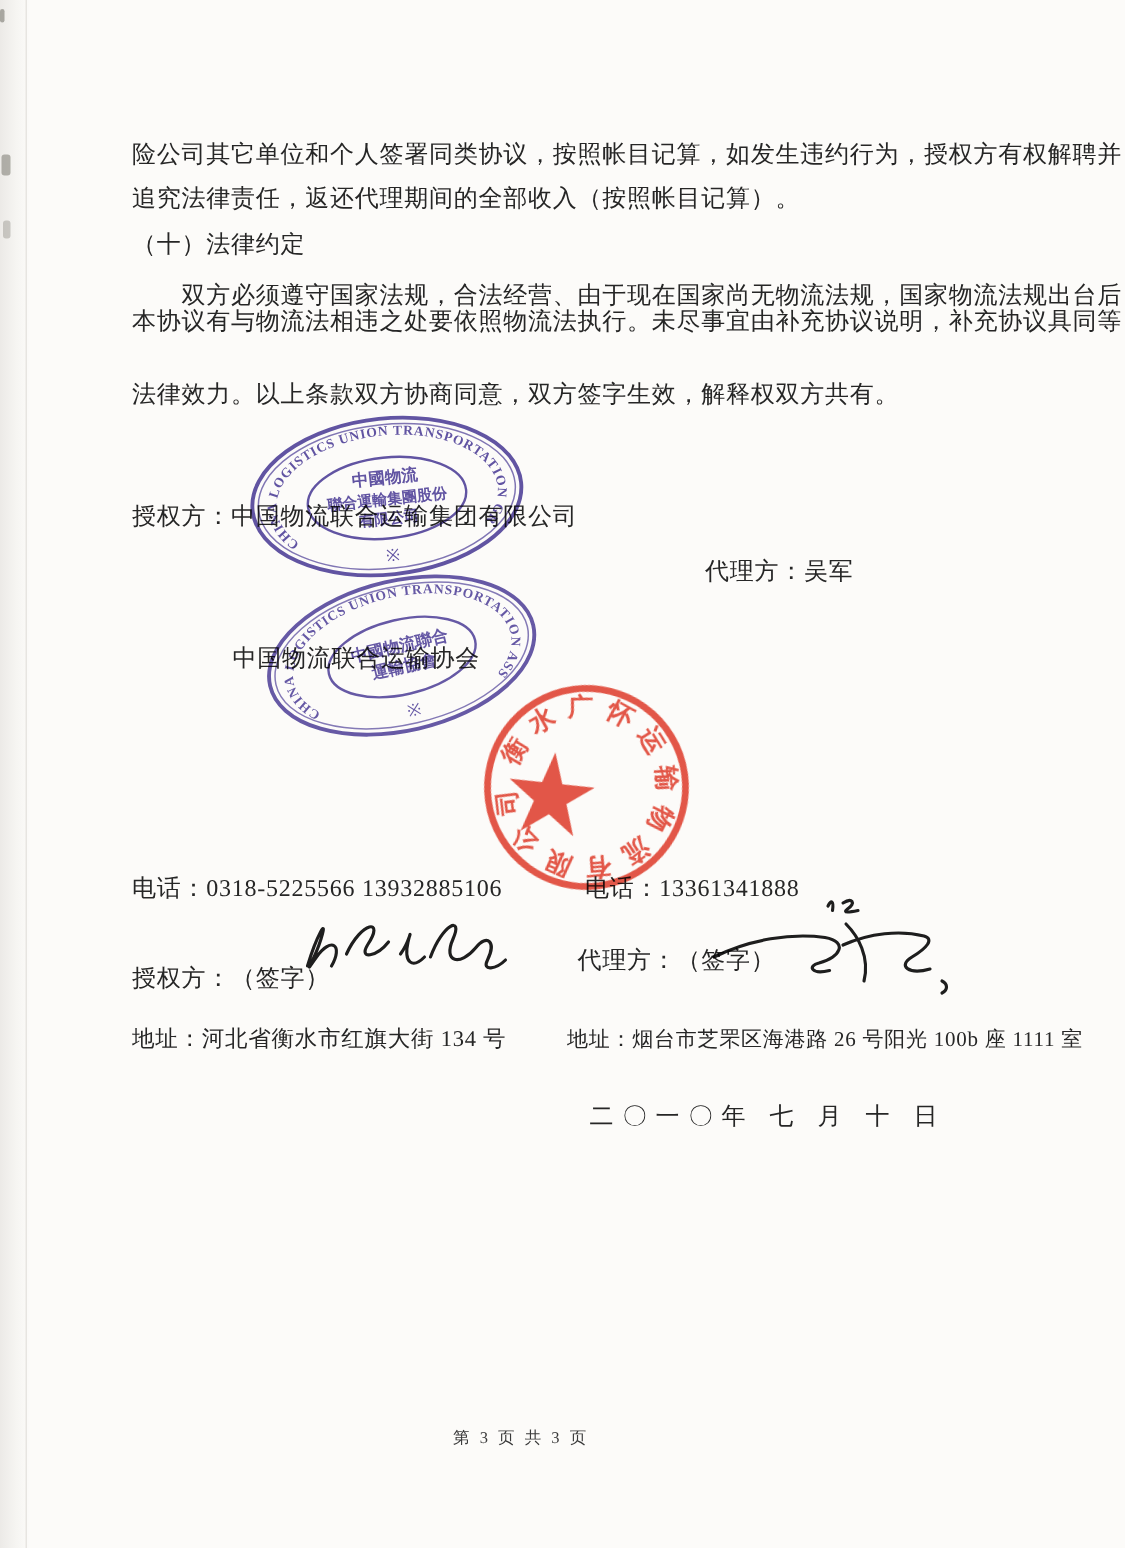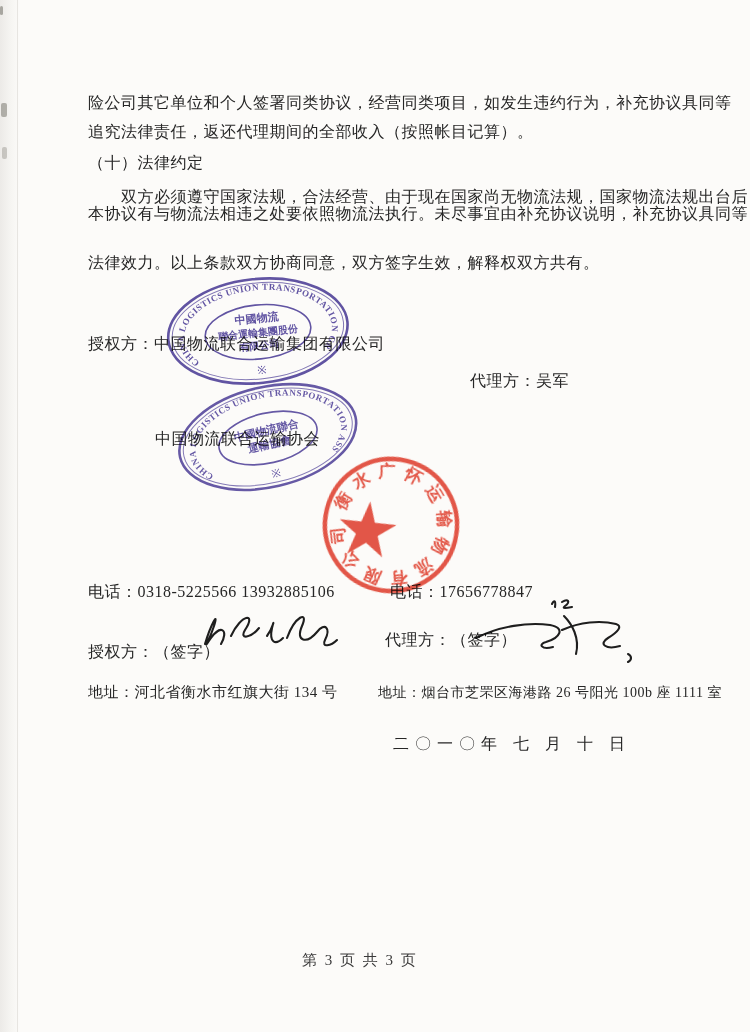--- a/index.html
+++ b/index.html
@@ -14,53 +14,53 @@
   .edge-strip{position:absolute;left:0;top:0;width:20px;height:1032px;
     background:linear-gradient(to right,#eceae7,#f6f5f2 55%,#fcfbf9);}
   .crease{position:absolute;left:17px;top:0;width:1px;height:1032px;background:#e2e0db;opacity:.8;}
   .smudge{position:absolute;background:#7a786f;border-radius:2px;opacity:.55;}
   .s1{left:1px;top:103px;width:6px;height:14px;}
   .s2{left:2px;top:147px;width:5px;height:12px;opacity:.35;}
   .s3{left:0;top:6px;width:3px;height:9px;opacity:.6;}
   
   .tline{position:absolute;white-space:nowrap;font-size:16px;letter-spacing:.5px;color:#262626;}
   .small{font-size:14px;}
-  .footer{font-size:15px;letter-spacing:2px;color:#3a3a3a;}
+  .footer{font-size:11px;letter-spacing:2px;color:#3a3a3a;}
   .date{letter-spacing:6px;}
   
   .stamp{position:absolute;mix-blend-mode:multiply;}
   .stamp1{left:162px;top:274px;transform:rotate(-6deg);opacity:.88;}
   .stamp2{left:172px;top:382px;transform:rotate(-13deg);opacity:.85;}
   .seal{left:318px;top:452px;transform:rotate(14deg);opacity:.88;filter:blur(.2px);}
   .sig{position:absolute;mix-blend-mode:multiply;}
 </style>
 </head>
 <body>
 
 <div class="page">
 
   <div class="edge-strip"></div>
   <div class="crease"></div>
   <div class="smudge s1"></div>
   <div class="smudge s2"></div>
   <div class="smudge s3"></div>
 
-  <div class="tline" style="left:88px;top:93px;">险公司其它单位和个人签署同类协议，经营同类项目，如发生违约行为，补充协议具同等</div>
+  <div class="tline" style="left:88px;top:93px;">险公司其它单位和个人签署同类协议，按照帐目记算，如发生违约行为，授权方有权解聘并</div>
   <div class="tline" style="left:88px;top:122px;">追究法律责任，返还代理期间的全部收入（按照帐目记算）。</div>
   <div class="tline" style="left:88px;top:153px;">（十）法律约定</div>
   <div class="tline" style="left:121px;top:187px;">双方必须遵守国家法规，合法经营、由于现在国家尚无物流法规，国家物流法规出台后</div>
   <div class="tline" style="left:88px;top:204px;">本协议有与物流法相违之处要依照物流法执行。未尽事宜由补充协议说明，补充协议具同等</div>
   <div class="tline" style="left:88px;top:253px;">法律效力。以上条款双方协商同意，双方签字生效，解释权双方共有。</div>
 
   <div class="tline" style="left:88px;top:334px;">授权方：中国物流联合运输集团有限公司</div>
   <div class="tline" style="left:470px;top:351px;margin-top:20px;">代理方：吴军</div>
   <div class="tline" style="left:155px;top:429px;">中国物流联合运输协会</div>
 
   <div class="tline" style="left:88px;top:582px;">电话：0318-5225566   13932885106</div>
-  <div class="tline" style="left:390px;top:582px;">电话：17656778847</div>
+  <div class="tline" style="left:390px;top:582px;">电话：13361341888</div>
   <div class="tline" style="left:88px;top:630px;margin-top:12px;">授权方：（签字）</div>
   <div class="tline" style="left:385px;top:630px;">代理方：（签字）</div>
   <div class="tline" style="left:88px;top:683px;font-size:15px;">地址：河北省衡水市红旗大街 134 号</div>
   <div class="tline small" style="left:378px;top:684px;">地址：烟台市芝罘区海港路 26 号阳光 100b 座 1111 室</div>
   <div class="tline date" style="left:393px;top:734px;">二〇一〇年 七 月 十 日</div>
 
   <div class="tline footer" style="left:302px;top:951px;">第 3 页 共 3 页</div>
 
   <svg class="stamp stamp1" width="192" height="116" viewBox="0 0 192 116">
     <defs>

